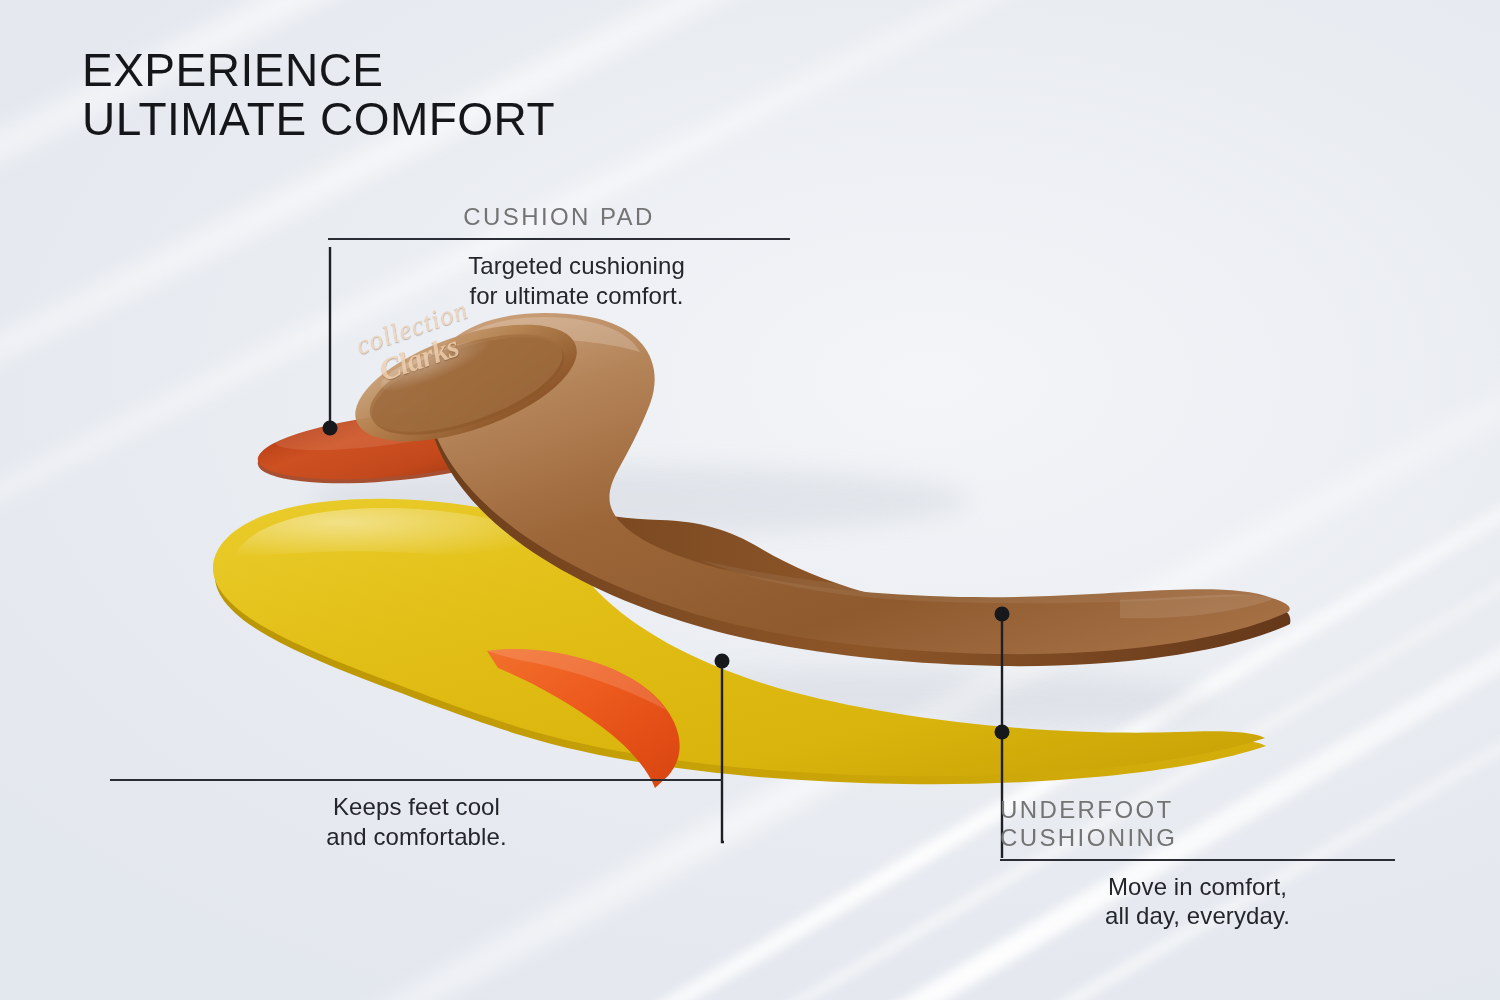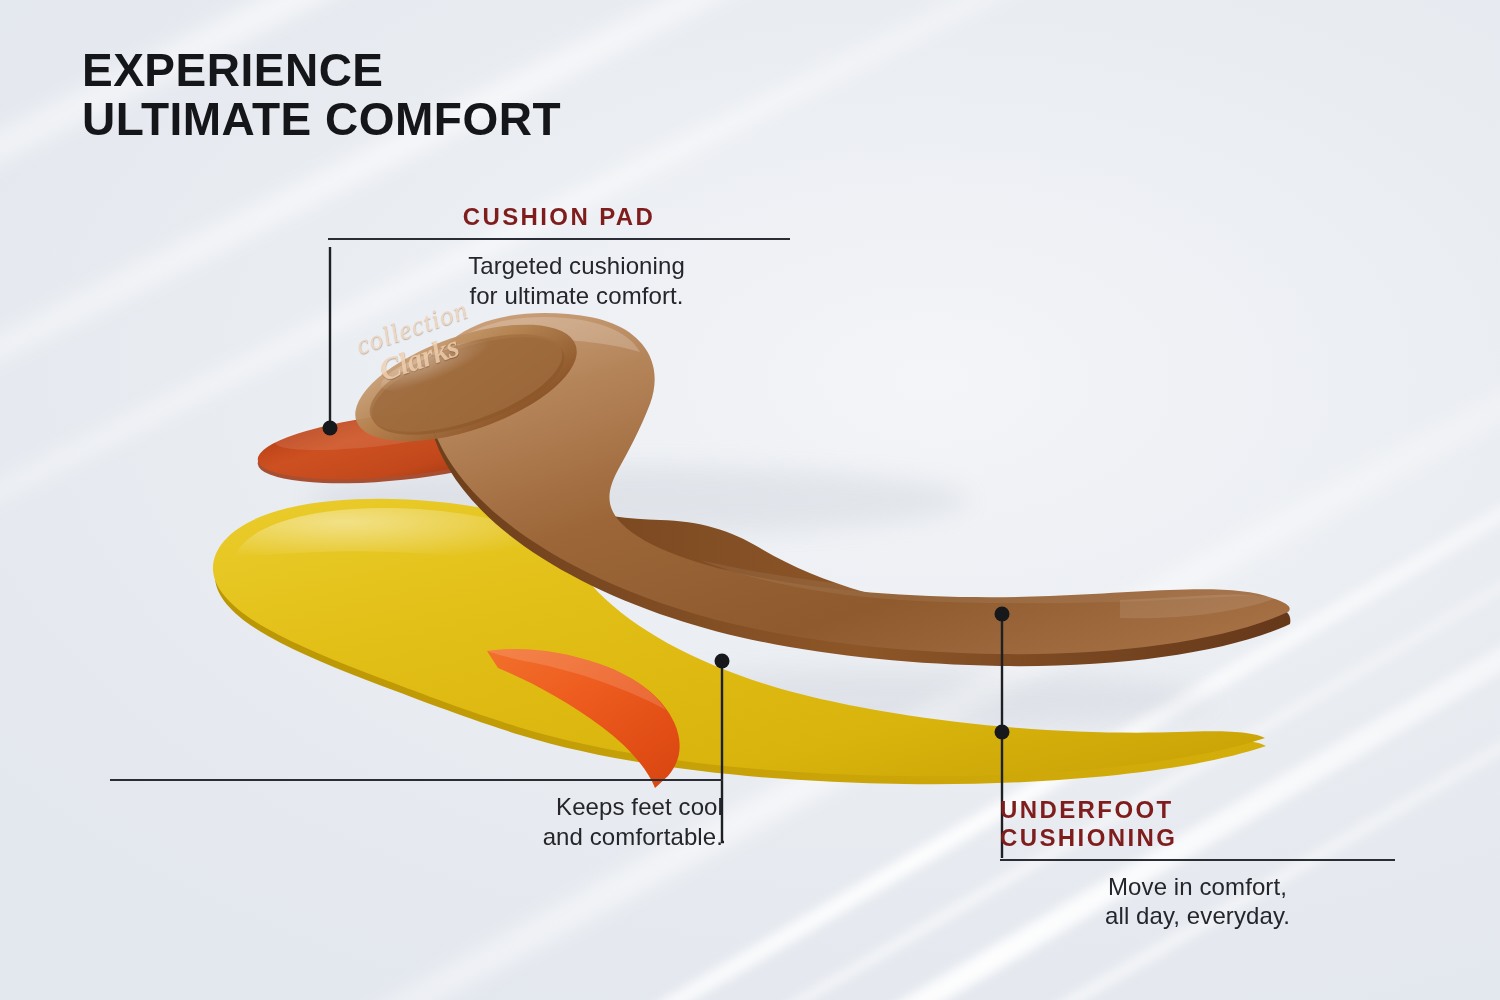--- a/index.html
+++ b/index.html
@@ -16,49 +16,49 @@
     background:
       radial-gradient(1200px 700px at 62% 38%, #f3f5f8 0%, #e9ecf1 55%, #e3e7ee 100%);
   }
   .bg-streaks{position:absolute;inset:-10%;}
   .bg-streaks svg{width:100%;height:100%;display:block;}
 
   
   .headline{
     position:absolute;left:82px;top:46px;
     font-size:46px;line-height:1.06;
-    font-weight:bold;letter-spacing:0.5px;
+    font-weight:normal;letter-spacing:0.5px;
     color:#141619;
     white-space:pre-line;
     font-family:"Liberation Sans", sans-serif;
   }
 
   
   .callout{position:absolute;}
   .callout .c-title{
-    font-size:24px;font-weight:bold;letter-spacing:2.4px;
-    color:#7f1d1d;line-height:1.16;white-space:pre-line;
+    font-size:24px;font-weight:normal;letter-spacing:2.4px;
+    color:#737373;line-height:1.16;white-space:pre-line;
   }
   .callout .c-rule{
     height:2px;background:#2a2d33;margin-top:7px;
   }
   .callout .c-body{
     font-size:24px;line-height:1.24;color:#24262b;
     white-space:pre-line;margin-top:11px;
     letter-spacing:0.1px;
   }
   .c-title sup{font-size:12px;vertical-align:super;letter-spacing:0;}
 
   #callout-cushion{left:328px;top:203px;width:462px;}
   #callout-cushion .c-title{text-align:center;}
   #callout-cushion .c-body{text-align:center;padding-left:35px;}
 
   #callout-ortholite{left:110px;top:772px;width:613px;}
   #callout-ortholite .c-title{text-align:left;}
-  #callout-ortholite .c-body{text-align:right;}
+  #callout-ortholite .c-body{text-align:center;}
 
   #callout-underfoot{left:1000px;top:796px;width:395px;}
   #callout-underfoot .c-title{}
   #callout-underfoot .c-body{text-align:center;}
 
   
   #leaders{position:absolute;inset:0;pointer-events:none;}
 
   
   #art{position:absolute;inset:0;}

